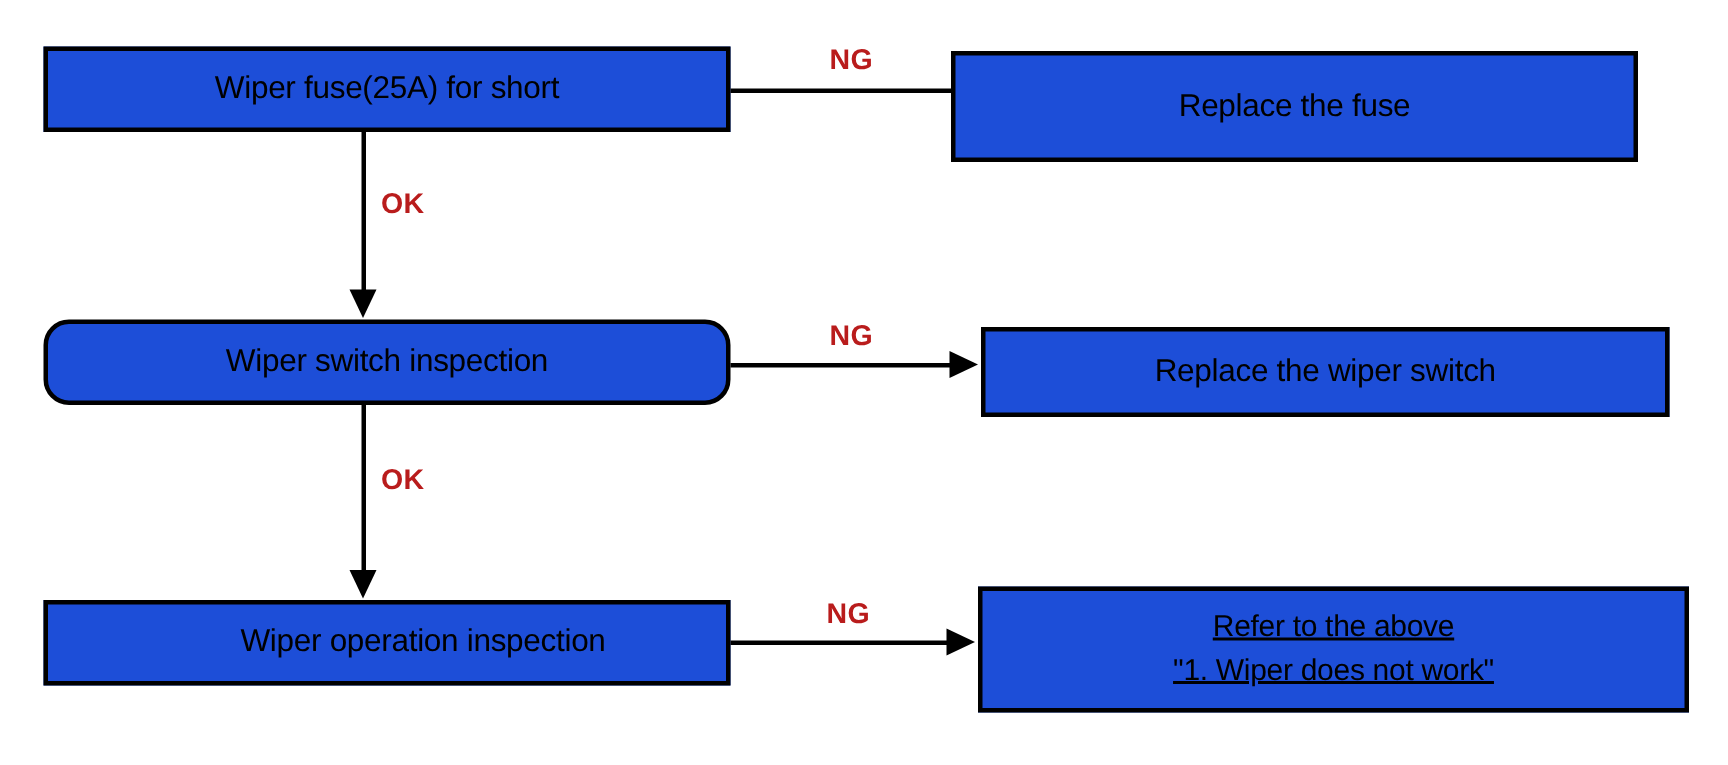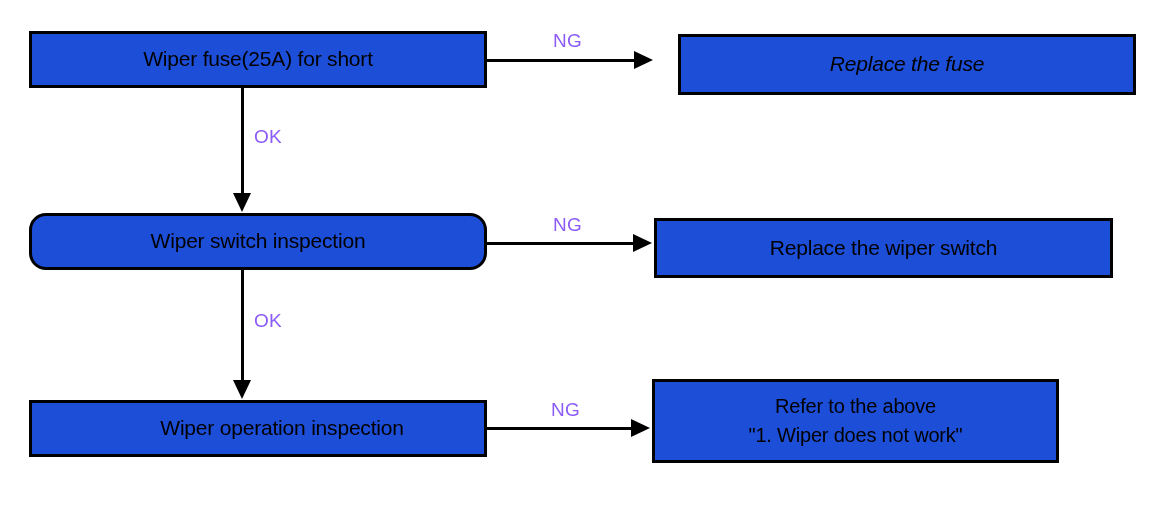--- a/index.html
+++ b/index.html
@@ -61,40 +61,40 @@
     position: absolute;
     width: 0;
     height: 0;
     border-left: 9px solid transparent;
     border-right: 9px solid transparent;
     border-top: 19px solid #000000;
   }
   .edge-label {
     position: absolute;
     font-size: 19px;
-    font-weight: normal;
+    font-weight: bold;
     letter-spacing: 0.3px;
-    color: #8b5cf6;
+    color: #b91c1c;
     white-space: nowrap;
   }
 </style>
 </head>
 <body>
 
 <div id="page">
 
   <div class="node" style="left:29px; top:31px; width:458px; height:57px;">
     <span class="node-label">Wiper fuse(25A) for short</span>
   </div>
 
   <div class="hline" style="left:487px; top:59px; width:148px;"></div>
   <div class="arrow-right" style="left:634px; top:51px;"></div>
   <div class="edge-label" style="left:553px; top:30px;">NG</div>
 
-  <div class="node" style="left:678px; top:34px; width:458px; height:61px;font-style:italic;">
+  <div class="node" style="left:634px; top:34px; width:458px; height:74px;">
     <span class="node-label">Replace the fuse</span>
   </div>
 
   <div class="vline" style="left:241px; top:88px; height:110px;"></div>
   <div class="arrow-down" style="left:233px; top:193px;"></div>
   <div class="edge-label" style="left:254px; top:126px;">OK</div>
 
   <div class="node" style="left:29px; top:213px; width:458px; height:57px;border-radius:17px;">
     <span class="node-label">Wiper switch inspection</span>
   </div>
@@ -112,18 +112,18 @@
   <div class="edge-label" style="left:254px; top:310px;">OK</div>
 
   <div class="node" style="left:29px; top:400px; width:458px; height:57px;padding-left:48px;">
     <span class="node-label">Wiper operation inspection</span>
   </div>
 
   <div class="hline" style="left:487px; top:427px; width:145px;"></div>
   <div class="arrow-right" style="left:631px; top:419px;"></div>
   <div class="edge-label" style="left:551px; top:399px;">NG</div>
 
-  <div class="node" style="left:652px; top:379px; width:407px; height:84px;">
+  <div class="node" style="left:652px; top:391px; width:474px; height:84px;text-decoration:underline;">
     <span class="node-label two-line">Refer to the above
 "1. Wiper does not work"</span>
   </div>
 
 </div>
 
 </body></html>

